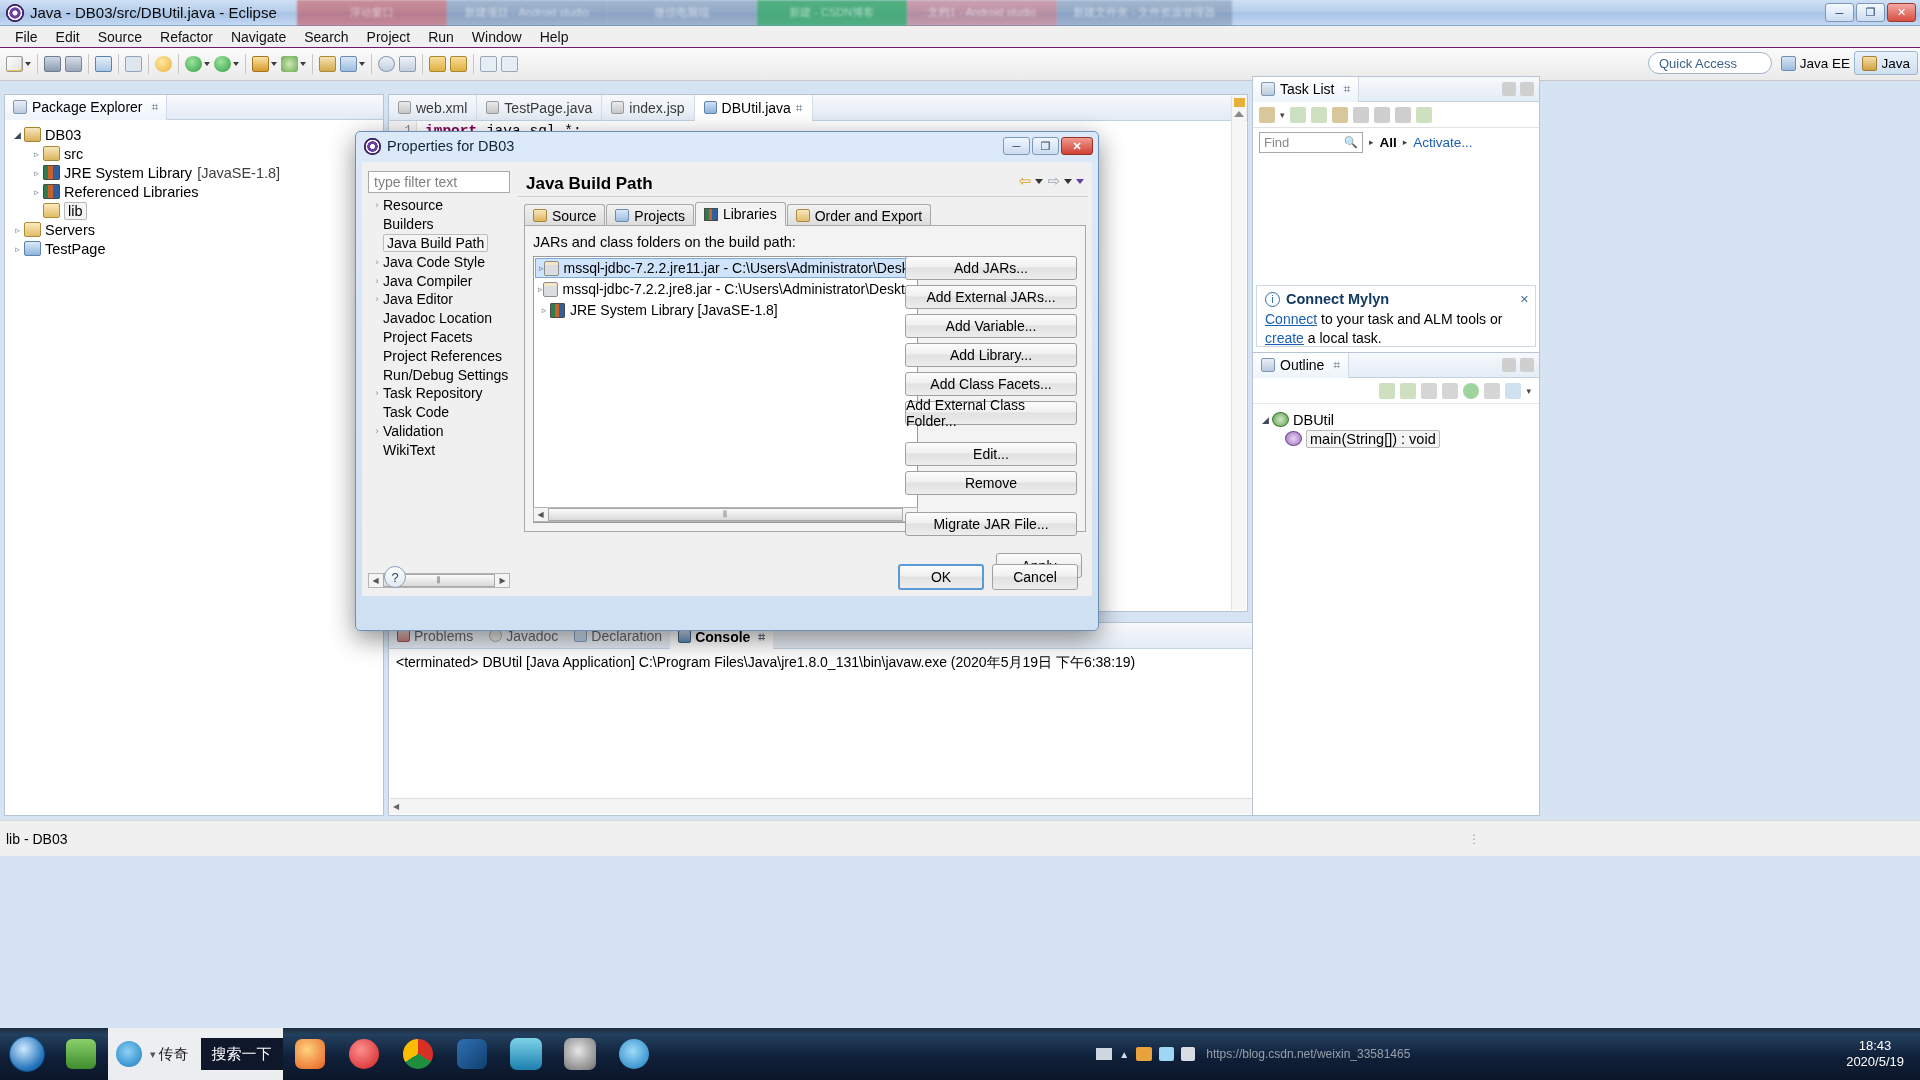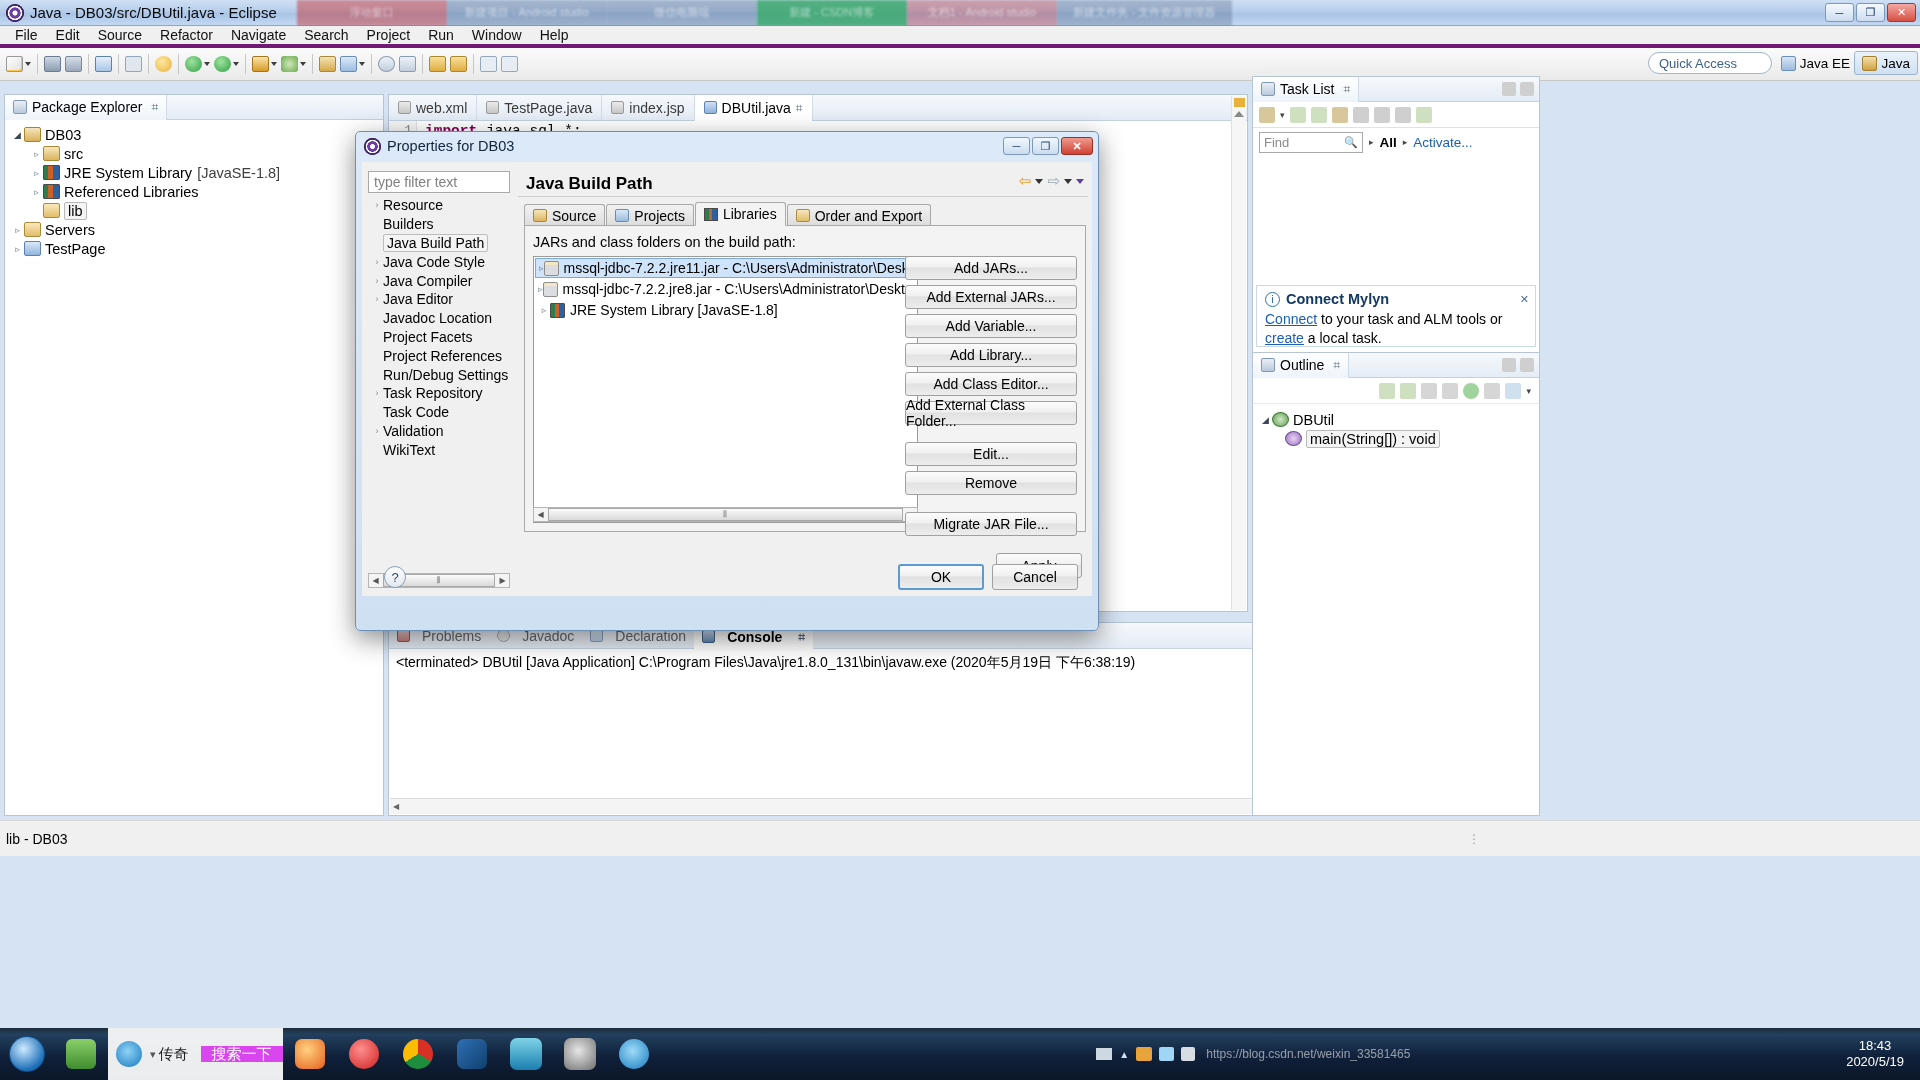--- a/index.html
+++ b/index.html
@@ -35,21 +35,21 @@
   .win-btns { display:flex; margin-right:4px; gap:2px; flex:none;}
   .win-btn {
     width:29px;height:19px;border:1px solid #7d98b8;border-radius:3px;
     background:linear-gradient(180deg,#f4f9ff,#cddcf0);
     display:flex;align-items:center;justify-content:center;font-size:11px;color:#16335c;
   }
   .win-btn.close { background:linear-gradient(180deg,#f3a9a2,#d64f42); border-color:#9e3b31; color:#fff;}
   
   #menubar {
     position:absolute;left:0;top:26px;width:1920px;height:22px;
-    background:#f0f0f0; border-bottom:4px solid #701a75;
+    background:#f0f0f0; border-bottom:1px solid #701a75;
     display:flex; align-items:center; padding-left:6px;
   }
   #menubar .mi { padding:2px 9px; font-size:14px; color:#111; }
   
   #toolbar {
     position:absolute;left:0;top:48px;width:1920px;height:33px;
     background:linear-gradient(180deg,#fbfbfb,#eaeaea);
     border-bottom:1px solid #c8c8c8;
     display:flex; align-items:center; padding-left:4px; gap:0px;
   }
@@ -92,21 +92,21 @@
   .ed-gutter { position:absolute;left:0;top:26px;width:28px;bottom:0;background:#f6f6f6;border-right:1px solid #e2e2e2;
                text-align:right; padding-right:4px; color:#8a8a8a; font-size:13px; font-family:"Liberation Mono",monospace;}
   .code { position:absolute; left:36px; top:26px; font-family:"Liberation Mono", monospace; font-size:14.5px;}
   .kw { color:#7f0055; font-weight:bold; }
   
   #consolepanel {
     position:absolute; left:388px; top:622px; width:1152px; height:194px;
     background:#fff; border:1px solid #b6c4d6;
   }
   #consolepanel .ctabs { height:26px; background:linear-gradient(180deg,#f6f9fc,#e3ebf5); display:flex;align-items:center;border-bottom:1px solid #c8d4e2;}
-  .ctab { display:flex;align-items:center;gap:12px;padding:0 8px;height:26px;font-size:14px;color:#666;}
+  .ctab { display:flex;align-items:center;gap:4px;padding:0 8px;height:26px;font-size:14px;color:#666;}
   .ctab.active { background:#fff;color:#000;font-weight:bold; border-top:2px solid #2e6fb7;}
   .ctools { margin-left:auto; display:flex;align-items:center;gap:3px;padding-right:6px;}
   .ctool { width:16px;height:16px;border-radius:2px;}
   .consbody { position:absolute;left:1px;top:27px;right:18px;bottom:18px;overflow:hidden;padding:4px 6px;font-size:14px;}
   
   #tasklist { position:absolute; left:1252px; top:76px; width:288px; height:277px; background:#fff;border:1px solid #b6c4d6;}
   #outline  { position:absolute; left:1252px; top:352px; width:288px; height:464px; background:#fff;border:1px solid #b6c4d6;}
   #mylyn { position:absolute; left:1256px; top:285px; width:280px; height:62px; background:#fff; border:1px solid #cbd8e6;}
   .link { color:#1a5fb4; text-decoration:underline; }
   
@@ -651,21 +651,21 @@
           <span class="sb-arrow">◀</span>
           <span class="sb-thumb" style="flex:1;margin:0 1px">⦀</span>
           <span class="sb-arrow">▶</span>
         </div>
 
         <div id="btnCol">
           <div class="dbtn">Add JARs...</div>
           <div class="dbtn">Add External JARs...</div>
           <div class="dbtn">Add Variable...</div>
           <div class="dbtn">Add Library...</div>
-          <div class="dbtn">Add Class Editor...</div>
+          <div class="dbtn">Add Class Facets...</div>
           <div class="dbtn">Add External Class Folder...</div>
           <div class="gap"></div>
           <div class="dbtn">Edit...</div>
           <div class="dbtn">Remove</div>
           <div class="gap"></div>
           <div class="dbtn">Migrate JAR File...</div>
         </div>
       </div>
 
       <div id="applyBtn" class="dbtn">Apply</div>
@@ -685,21 +685,21 @@
   <div class="tb-app">
     <span class="round" style="width:36px;height:36px;background:radial-gradient(circle at 40% 35%,#cfeaff,#1d6fb8 70%);border:1px solid #0d4f8c"></span>
   </div>
   <div class="tb-app">
     <span class="round" style="width:30px;height:30px;border-radius:6px;background:linear-gradient(180deg,#8ad06a,#3f8c2e)"></span>
   </div>
   <div style="display:flex;align-items:center;height:52px;background:rgba(255,255,255,.92);">
     <span class="round" style="width:26px;height:26px;background:radial-gradient(circle at 45% 40%,#8fd2f5,#1679c0);margin:0 8px"></span>
     <span style="font-size:11px;color:#555;margin-right:3px">▾</span>
     <span style="font-size:15px;color:#222;margin-right:12px">传奇</span>
-    <span style="background:#d946ef;color:#fff;height:16px;display:flex;align-items:center;padding:0 11px;font-size:15px">搜索一下</span>
+    <span style="background:#0f172a;color:#fff;height:32px;display:flex;align-items:center;padding:0 11px;font-size:15px">搜索一下</span>
   </div>
   <div class="tb-app">
     <span class="round" style="width:30px;height:30px;border-radius:7px;background:radial-gradient(circle at 40% 35%,#ffd27f,#e5601f)"></span>
   </div>
   <div class="tb-app">
     <span class="round" style="width:30px;height:30px;background:radial-gradient(circle at 40% 35%,#ff8f8f,#cf1f1f)"></span>
   </div>
   <div class="tb-app">
     <span class="round" style="width:30px;height:30px;background:conic-gradient(#d93025 0 33%,#1e8e3e 33% 66%,#fbbc04 66% 100%)"></span>
   </div>

